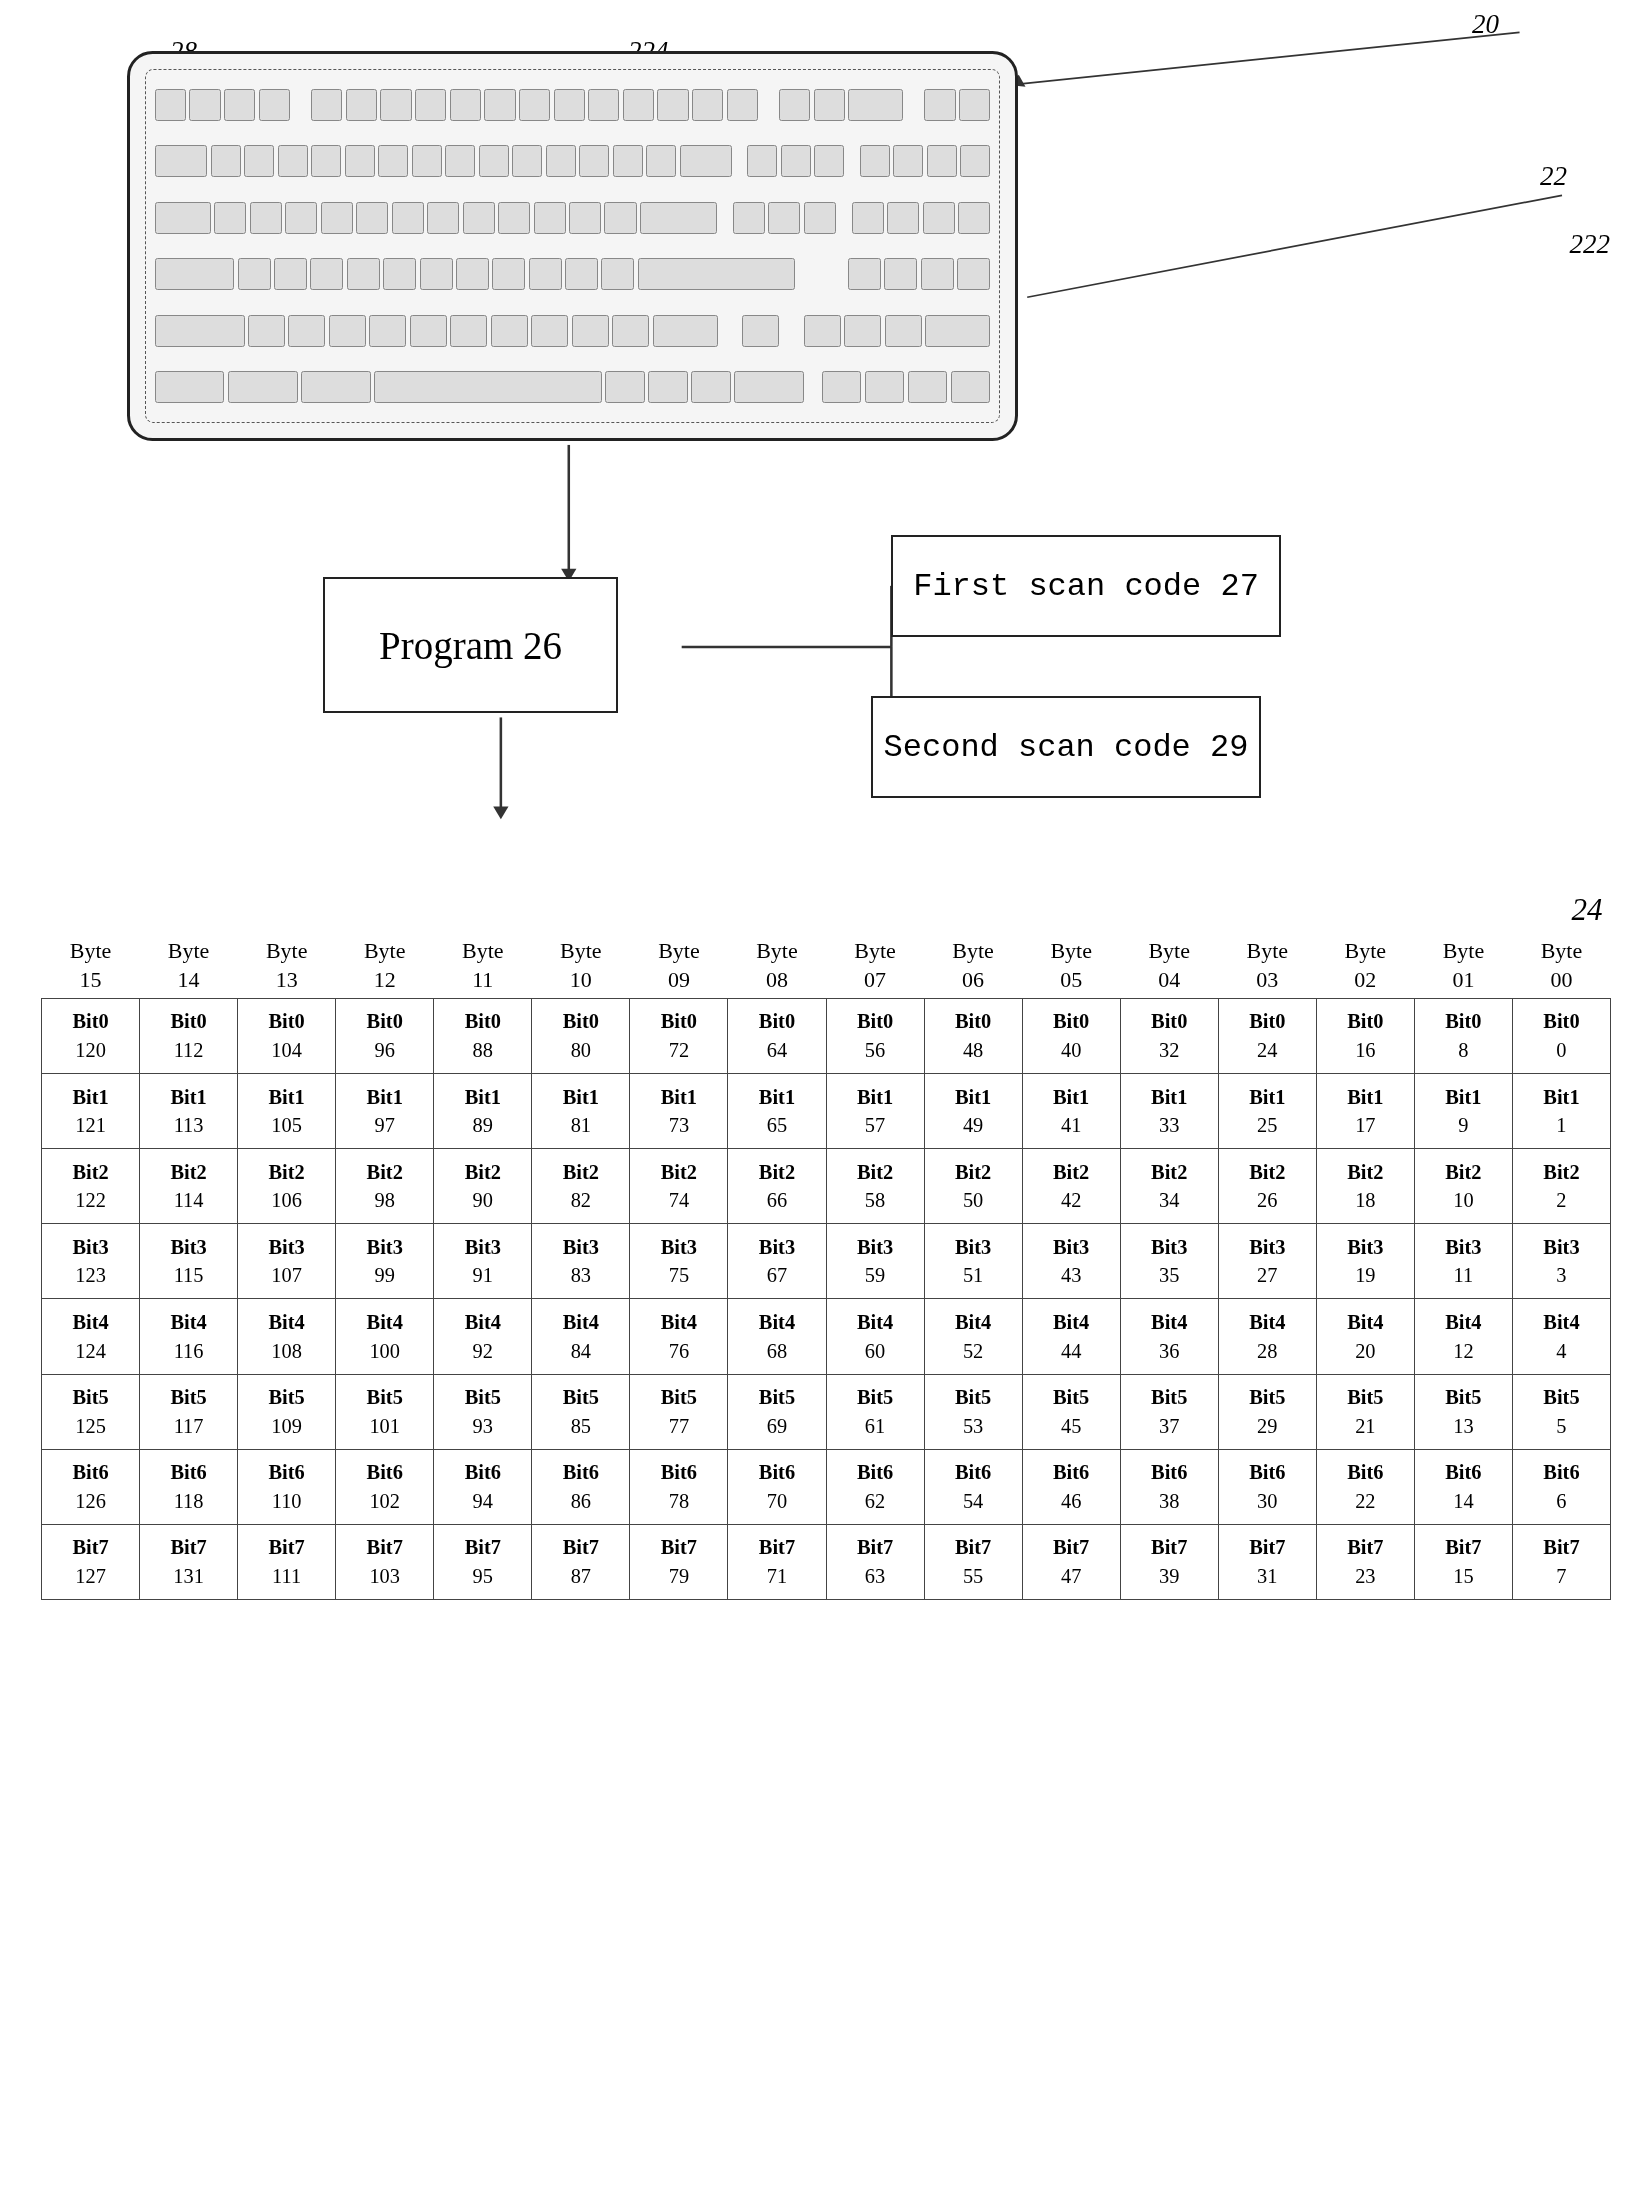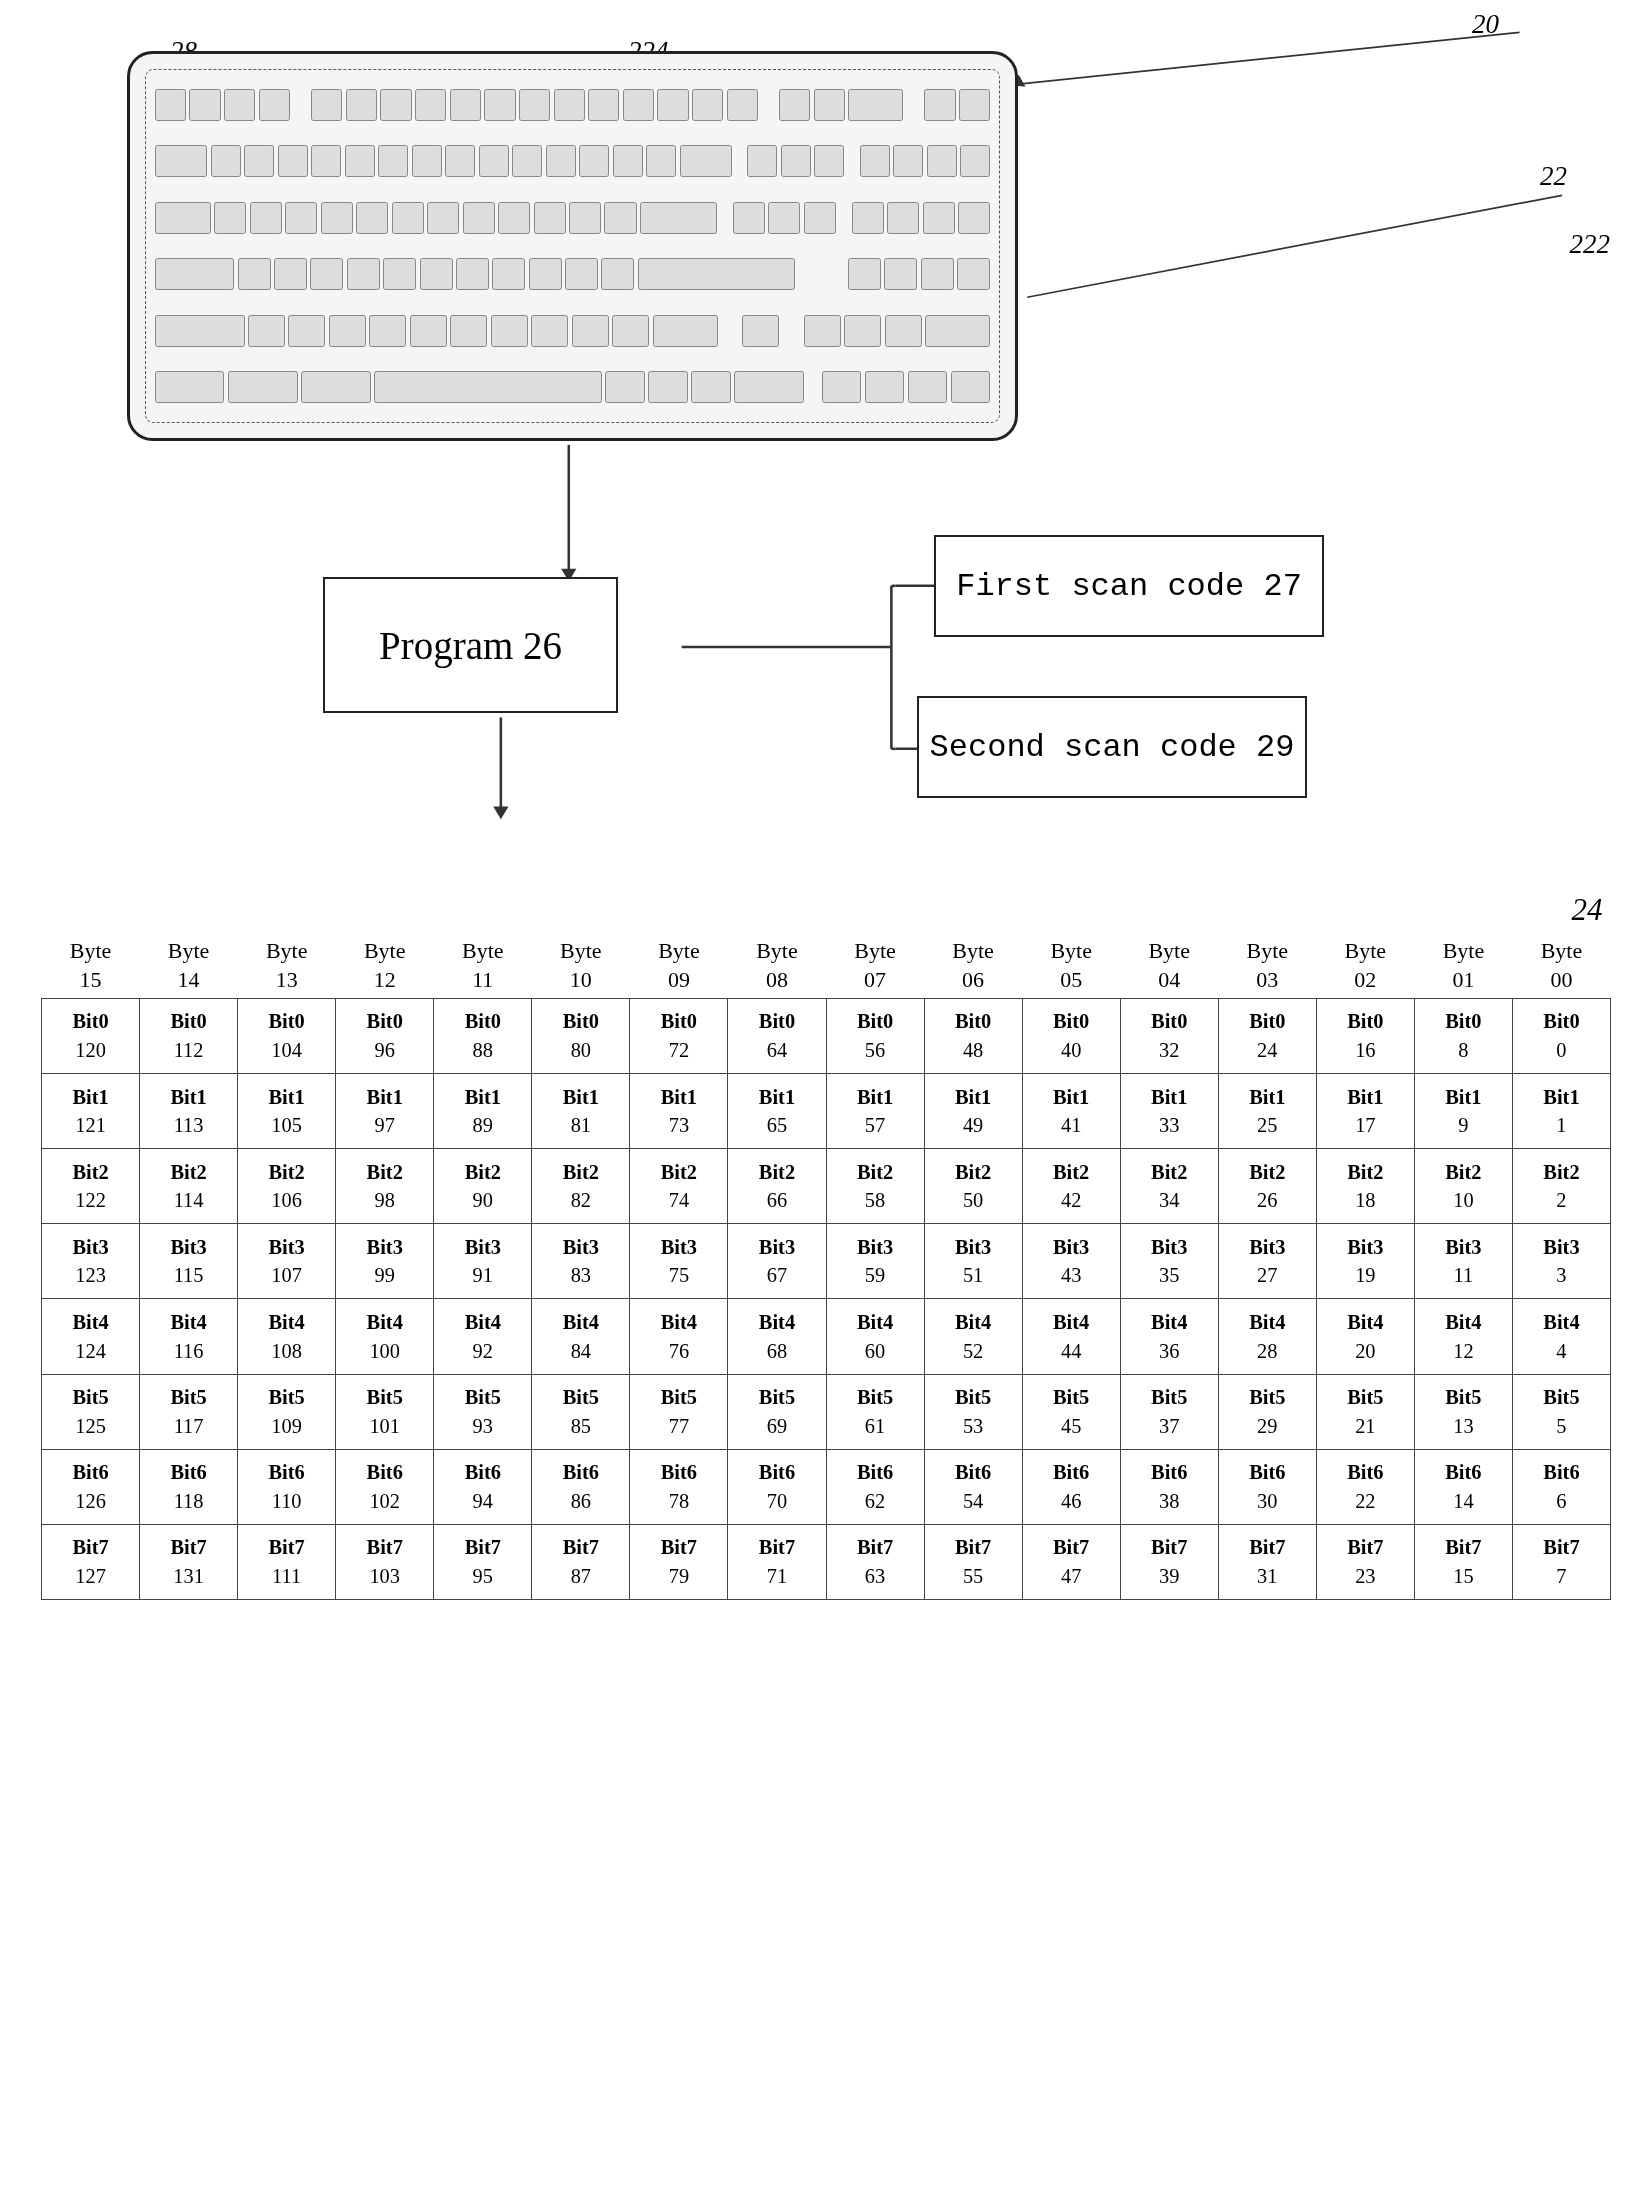--- a/index.html
+++ b/index.html
@@ -103,26 +103,25 @@
     }
 
     .scan-box-label {
       font-size: 32px;
       font-family: 'Courier New', monospace;
     }
 
     .first-scan-box {
       top: 535px;
       left: 891px;
-      margin-left: 43px;
     }
 
     .second-scan-box {
       top: 696px;
-      left: 917px;
+      left: 871px;
     }
 
     .ref-24 {
       position: absolute;
       right: 8.5px;
       top: -42px;
       font-size: 31px;
       font-style: italic;
     }
 

